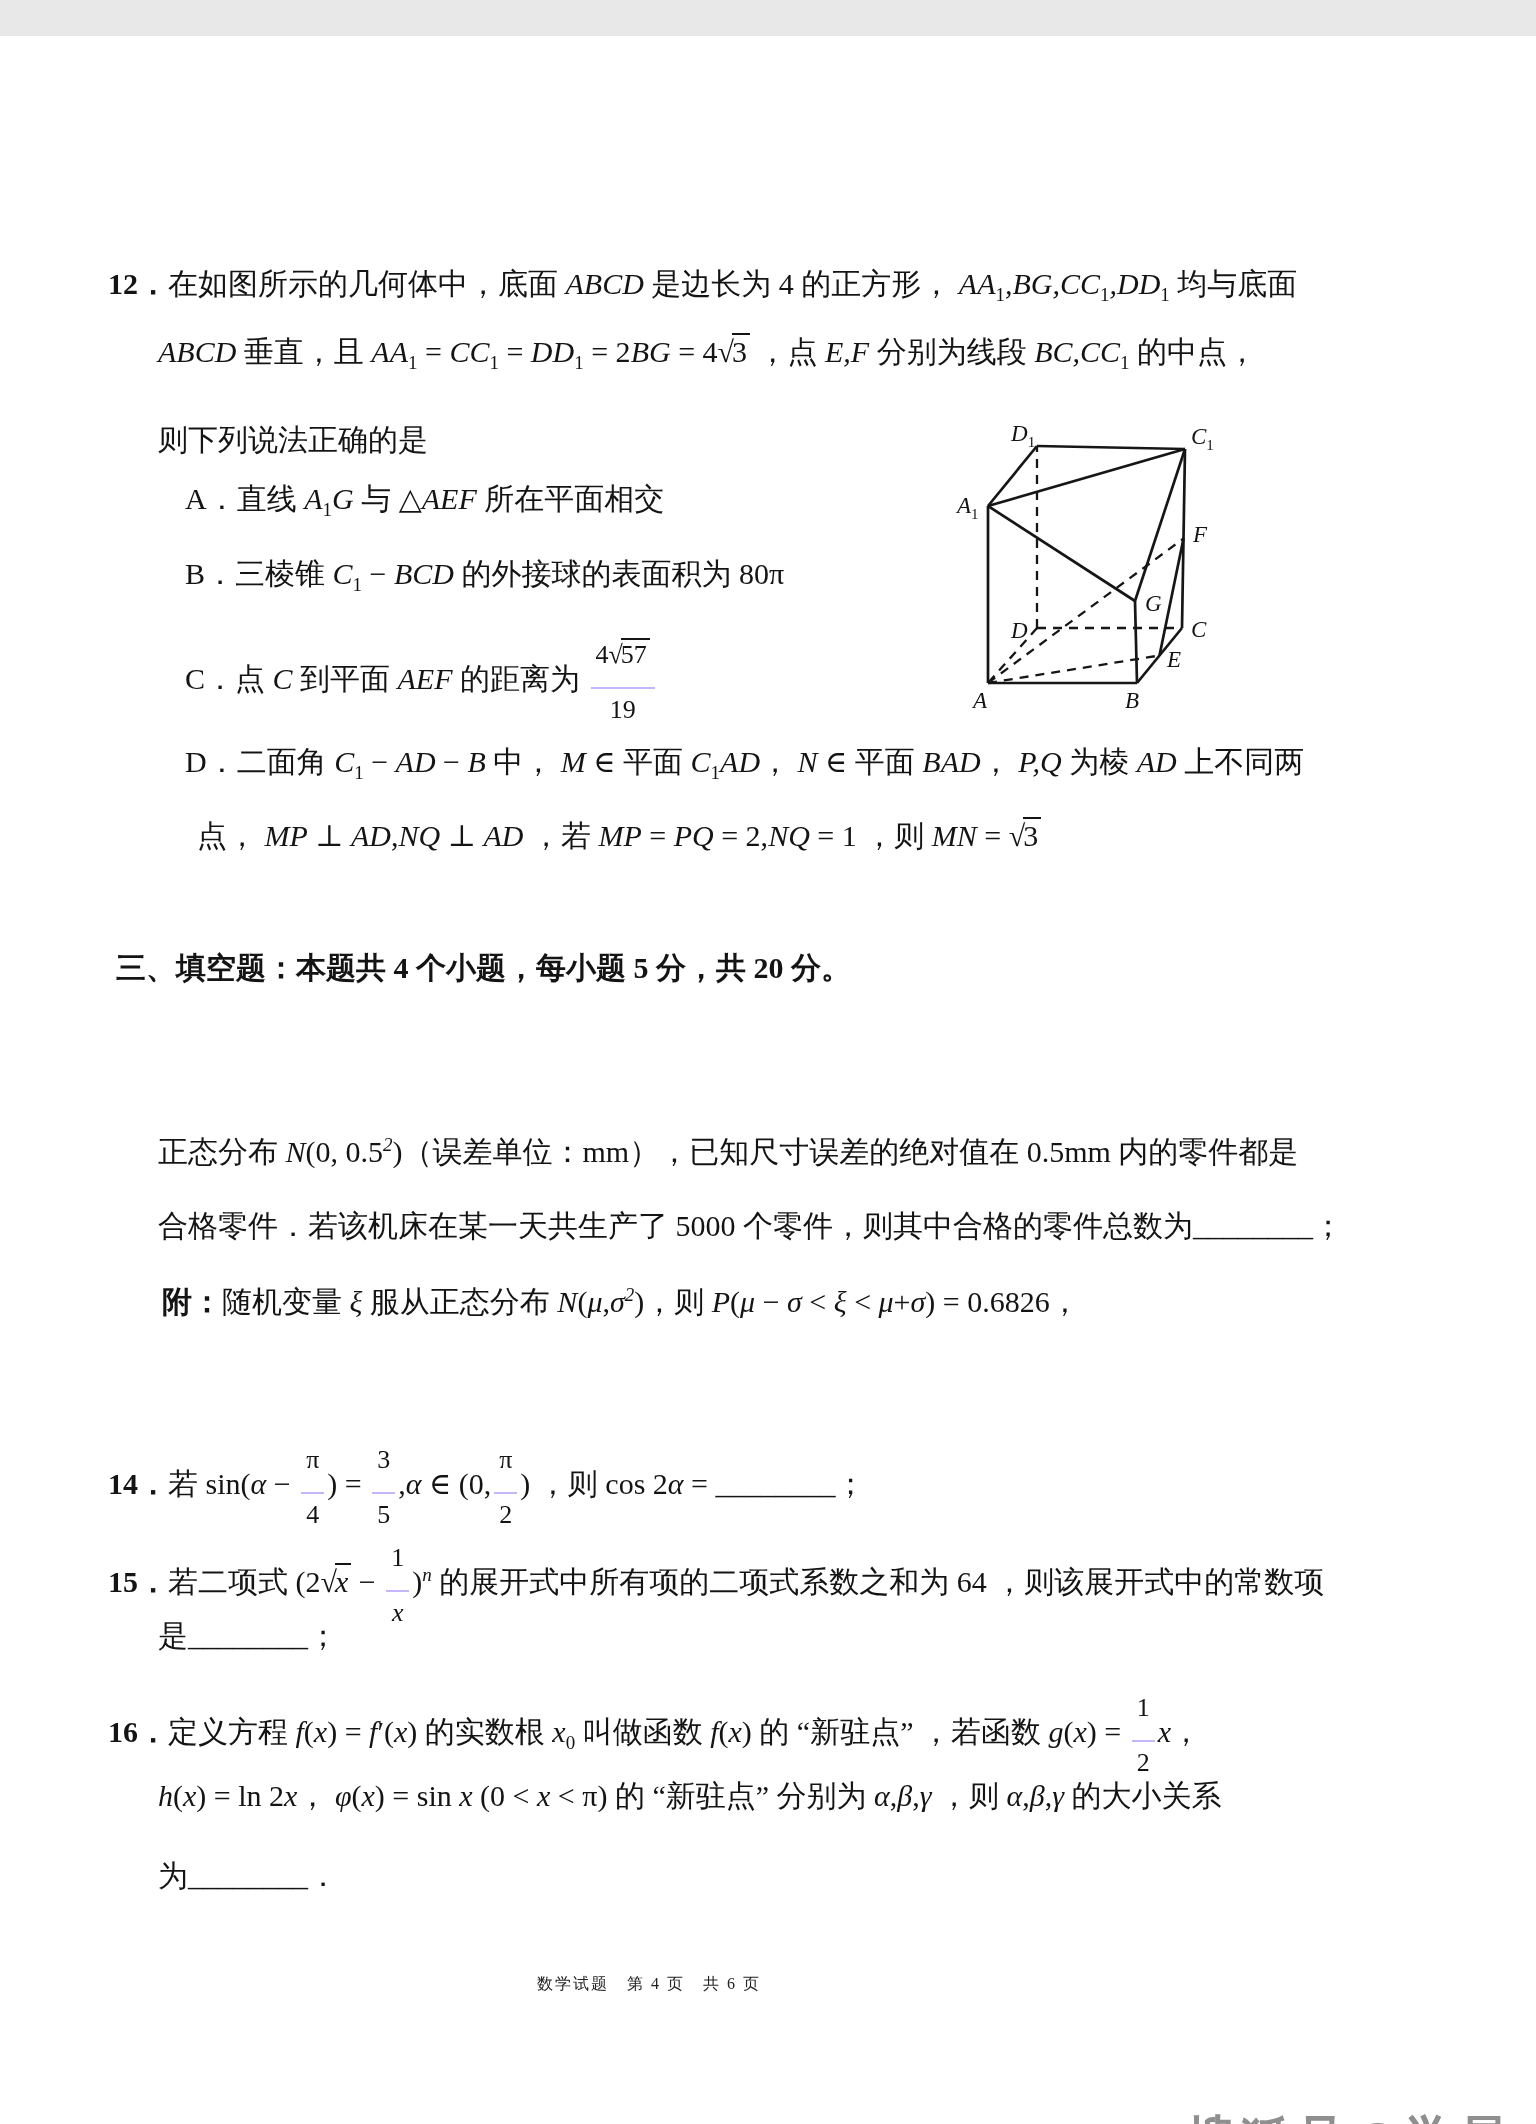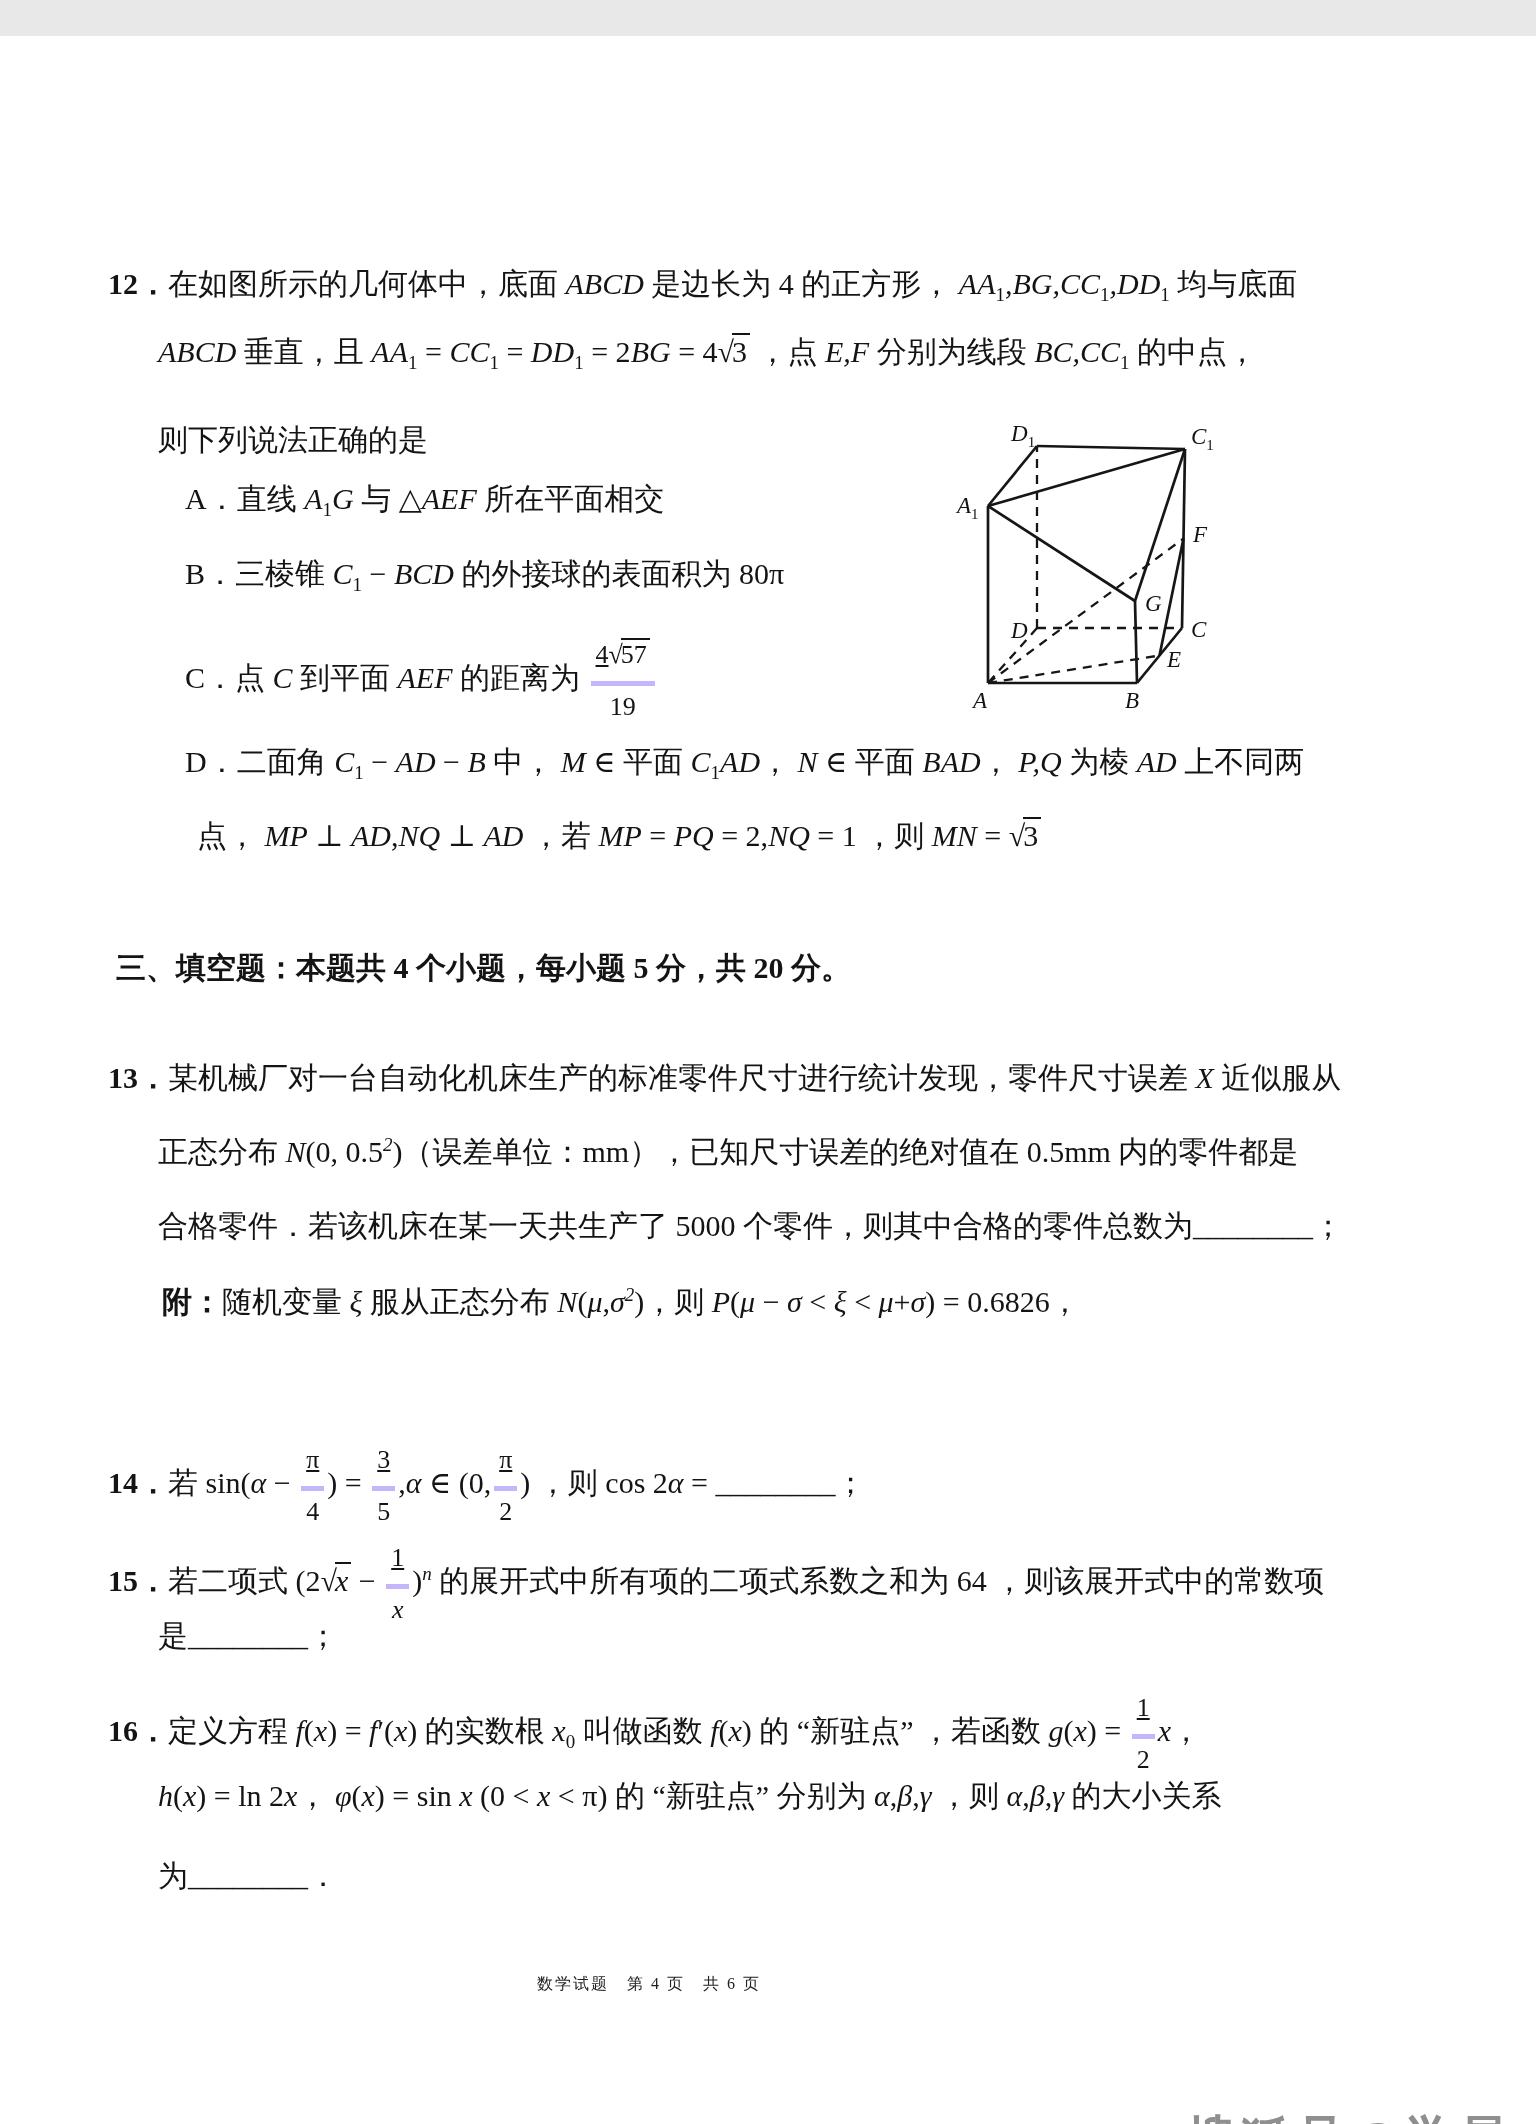--- a/index.html
+++ b/index.html
@@ -8,21 +8,21 @@
     font-family:"Liberation Serif","DejaVu Serif",serif;
     font-size:30px;color:#141414;overflow:hidden;margin-top:36px;
   }
   .line{position:absolute;white-space:nowrap;line-height:40px;}
   .rt{}
   .rb{font-weight:bold;}
   .ri{font-style:italic;}
   sub{font-size:19px;line-height:0;}
   sup{font-size:19px;line-height:0;font-style:italic;}
   .frac{display:inline-block;vertical-align:middle;text-align:center;font-size:26px;line-height:1.08;margin:0 3px;}
-  .fr-n{display:block;padding:0 5px 12px;border-bottom:5px solid #c4b5fd;text-decoration:underline;}
+  .fr-n{display:block;padding:0 5px 18px;border-bottom:2px solid #c4b5fd;}
   .fr-d{display:block;padding:7px 5px 0;}
   .sqrt{white-space:nowrap;display:inline-block;}
   .sq-g{letter-spacing:-2px;}
   .sq-r{border-top:2px solid #141414;padding:0 3px 0 0;}
   .figure{position:absolute;left:955px;top:378px;}
   .figure line{stroke:#161616;fill:none;}
   .fs{stroke-width:2.7;}
   .fd{stroke-width:2.3;stroke-dasharray:9 7;}
   .flbl{font-family:"Liberation Serif","DejaVu Serif",serif;font-style:italic;font-size:23px;fill:#141414;}
   .fsub{font-size:15px;font-style:normal;}
@@ -71,21 +71,20 @@
     <text class="flbl" x="190" y="197">G</text>
     <text class="flbl" x="56" y="224">D</text>
     <text class="flbl" x="236" y="223">C</text>
     <text class="flbl" x="212" y="253">E</text>
     <text class="flbl" x="18" y="294">A</text>
     <text class="flbl" x="170" y="294">B</text>
   </svg>
 
   <div class="line" style="left:116px;top:912px"><span class="rb">三、填空题：本题共 4 个小题，每小题 5 分，共 20 分。</span></div>
 
-  <div class="line" style="left:108px;top:1022px"><span class="rb">13．</span><span class="rt">某机械厂对一台自动化机床生产的标准零件尺寸进行统计发现，零件尺寸误差 </span><span class="ri">X</span><span class="rt"> 近似服从</span></div>
   <div class="line" style="left:158px;top:1096px"><span class="rt">正态分布 </span><span class="ri">N</span><span class="rt">(0, 0.5</span><sup class="">2</sup><span class="rt">)（误差单位：mm），已知尺寸误差的绝对值在 0.5mm 内的零件都是</span></div>
   <div class="line" style="left:158px;top:1170px"><span class="rt">合格零件．若该机床在某一天共生产了 5000 个零件，则其中合格的零件总数为________；</span></div>
   <div class="line" style="left:162px;top:1246px"><span class="rb">附：</span><span class="rt">随机变量 </span><span class="ri">ξ</span><span class="rt"> 服从正态分布 </span><span class="ri">N</span><span class="rt">(</span><span class="ri">μ</span><span class="rt">,</span><span class="ri">σ</span><sup class="">2</sup><span class="rt">)，则 </span><span class="ri">P</span><span class="rt">(</span><span class="ri">μ</span><span class="rt"> − </span><span class="ri">σ</span><span class="rt"> &lt; </span><span class="ri">ξ</span><span class="rt"> &lt; </span><span class="ri">μ</span><span class="rt">+</span><span class="ri">σ</span><span class="rt">) = 0.6826，</span></div>
 
   <div class="line" style="left:108px;top:1410px"><span class="rb">14．</span><span class="rt">若 sin(</span><span class="ri">α</span><span class="rt"> − </span><span class="frac"><span class="fr-n"><span class="rt">π</span></span><span class="fr-d"><span class="rt">4</span></span></span><span class="rt">) = </span><span class="frac"><span class="fr-n"><span class="rt">3</span></span><span class="fr-d"><span class="rt">5</span></span></span><span class="rt">,</span><span class="ri">α</span><span class="rt"> ∈ (0,</span><span class="frac"><span class="fr-n"><span class="rt">π</span></span><span class="fr-d"><span class="rt">2</span></span></span><span class="rt">) ，则 cos 2</span><span class="ri">α</span><span class="rt"> = ________；</span></div>
 
   <div class="line" style="left:108px;top:1508px"><span class="rb">15．</span><span class="rt">若二项式 (2</span><span class="sqrt"><span class="sq-g">√</span><span class="sq-r ri">x</span></span><span class="rt"> − </span><span class="frac"><span class="fr-n"><span class="rt">1</span></span><span class="fr-d"><span class="ri">x</span></span></span><span class="rt">)</span><sup class="">n</sup><span class="rt"> 的展开式中所有项的二项式系数之和为 64 ，则该展开式中的常数项</span></div>
   <div class="line" style="left:158px;top:1580px"><span class="rt">是________；</span></div>
 
   <div class="line" style="left:108px;top:1658px"><span class="rb">16．</span><span class="rt">定义方程 </span><span class="ri">f</span><span class="rt">(</span><span class="ri">x</span><span class="rt">) = </span><span class="ri">f</span><span class="rt">′(</span><span class="ri">x</span><span class="rt">) 的实数根 </span><span class="ri">x</span><sub class="">0</sub><span class="rt"> 叫做函数 </span><span class="ri">f</span><span class="rt">(</span><span class="ri">x</span><span class="rt">) 的 “新驻点” ，若函数 </span><span class="ri">g</span><span class="rt">(</span><span class="ri">x</span><span class="rt">) = </span><span class="frac"><span class="fr-n"><span class="rt">1</span></span><span class="fr-d"><span class="rt">2</span></span></span><span class="ri">x</span><span class="rt">，</span></div>

